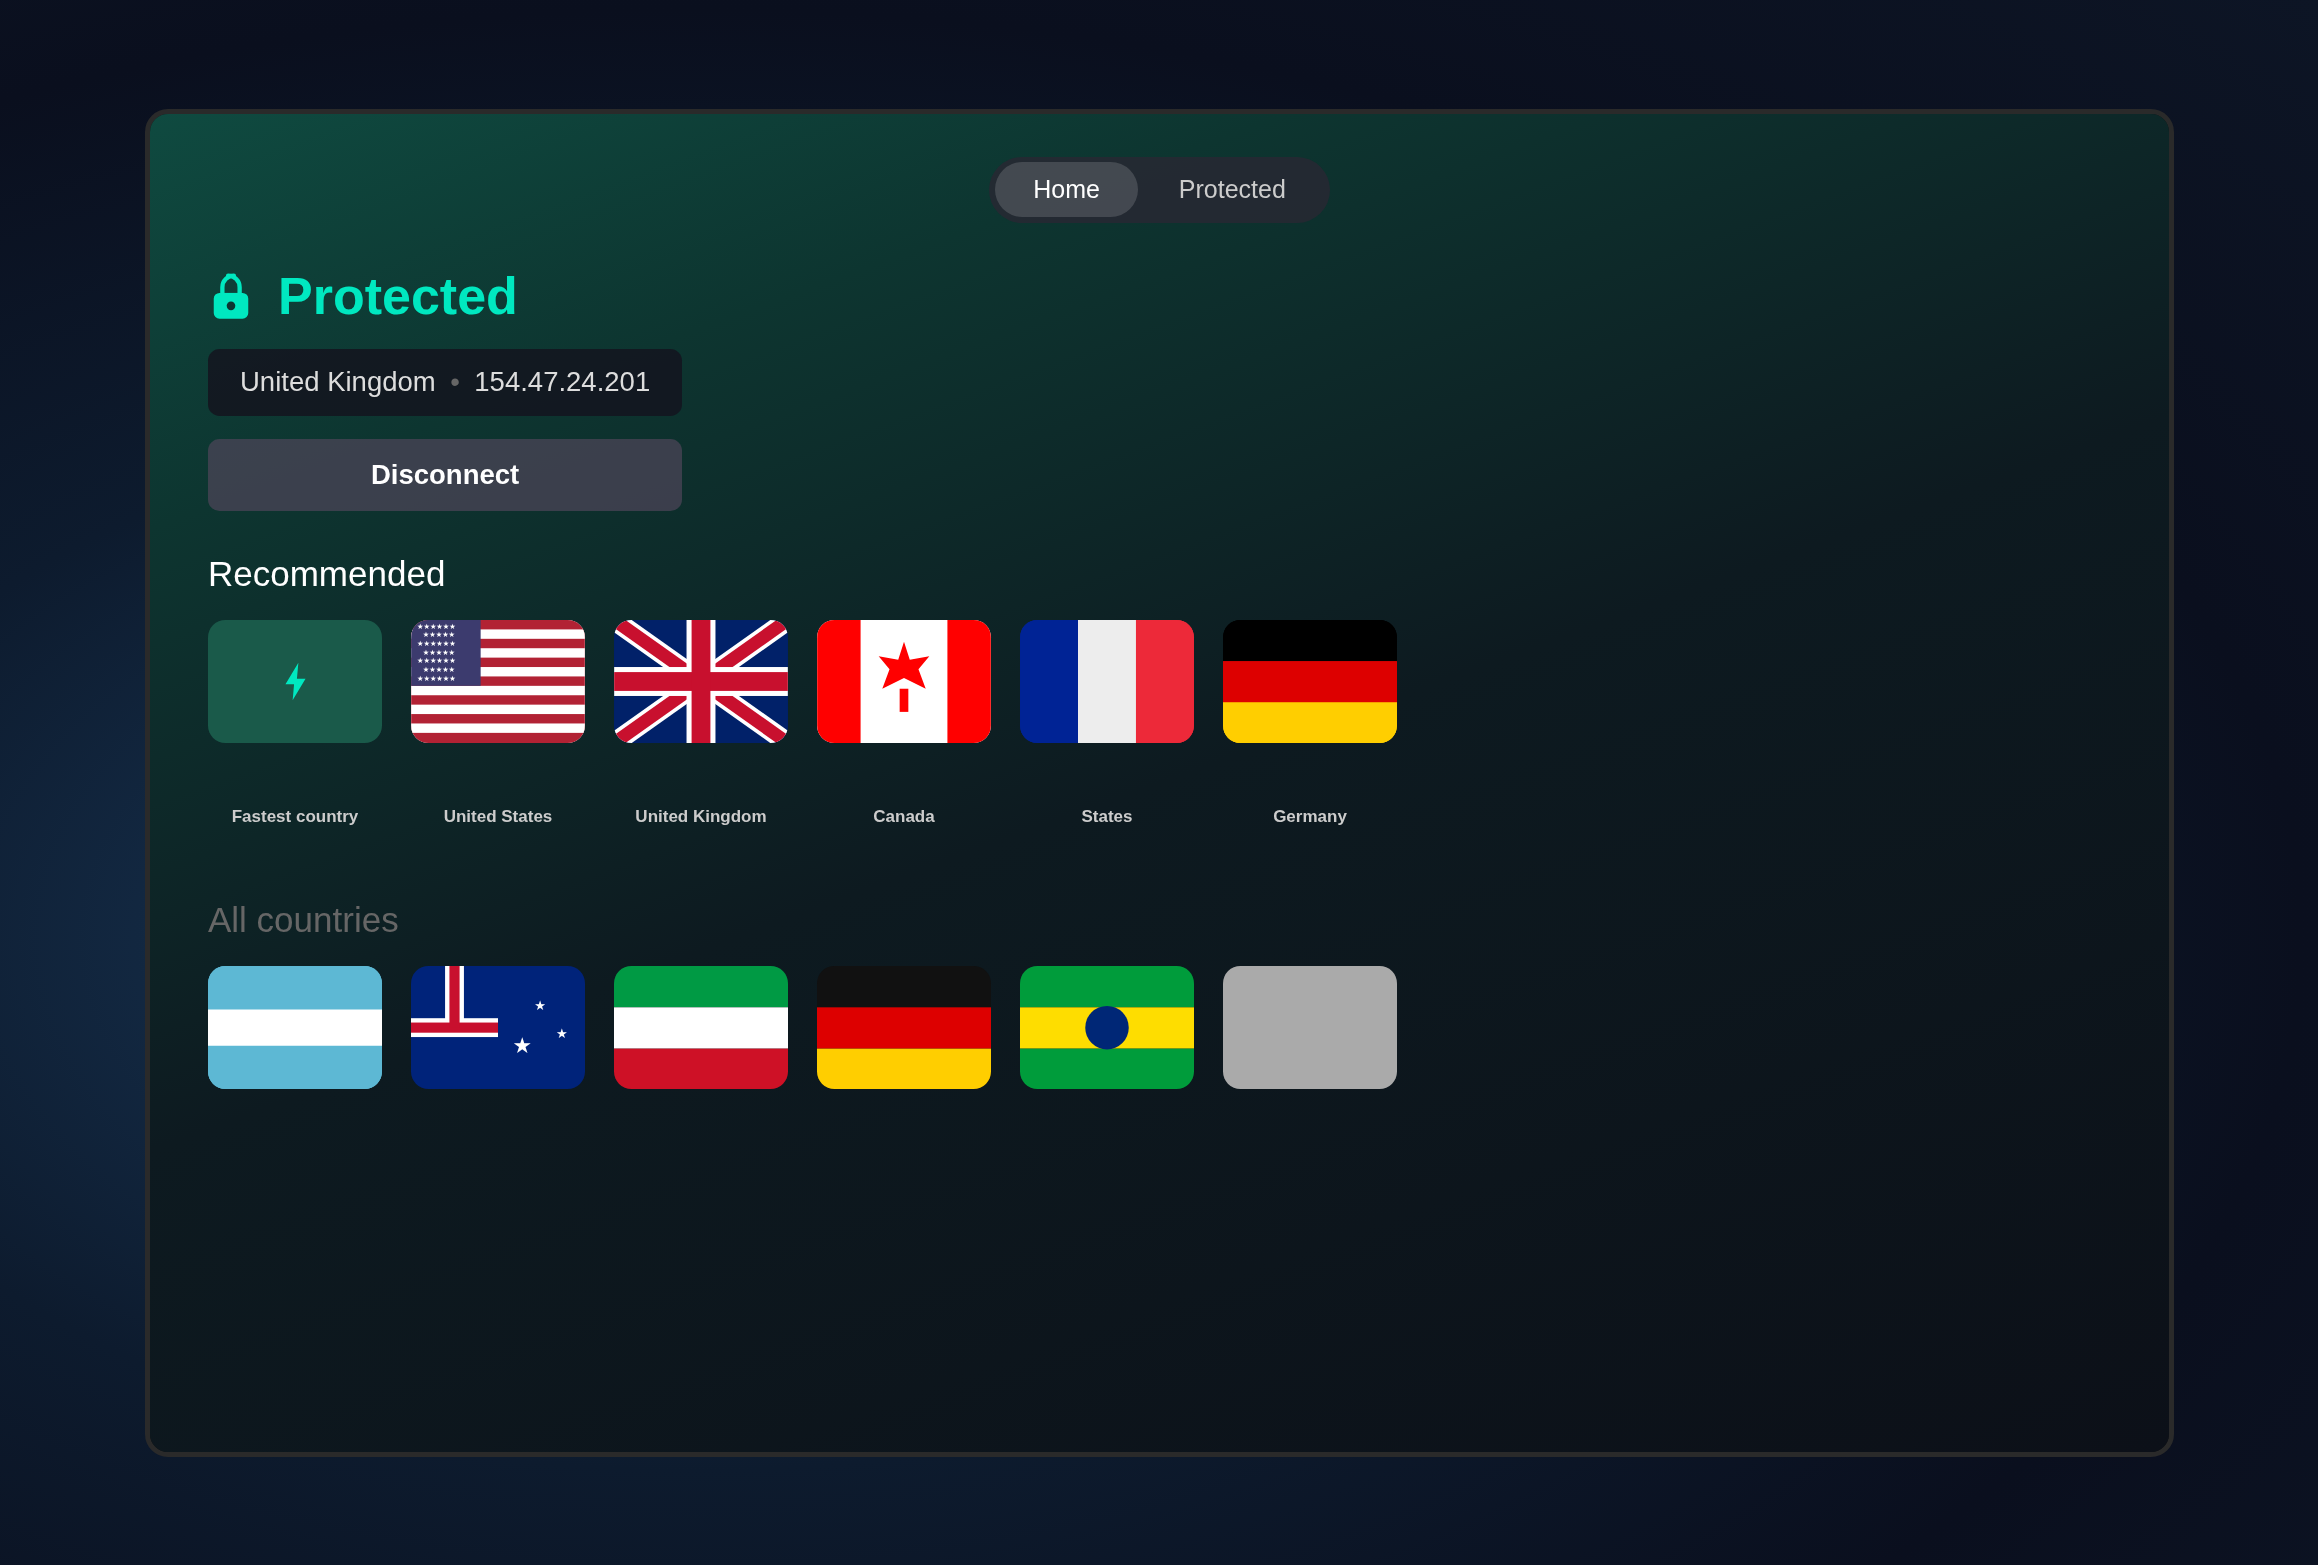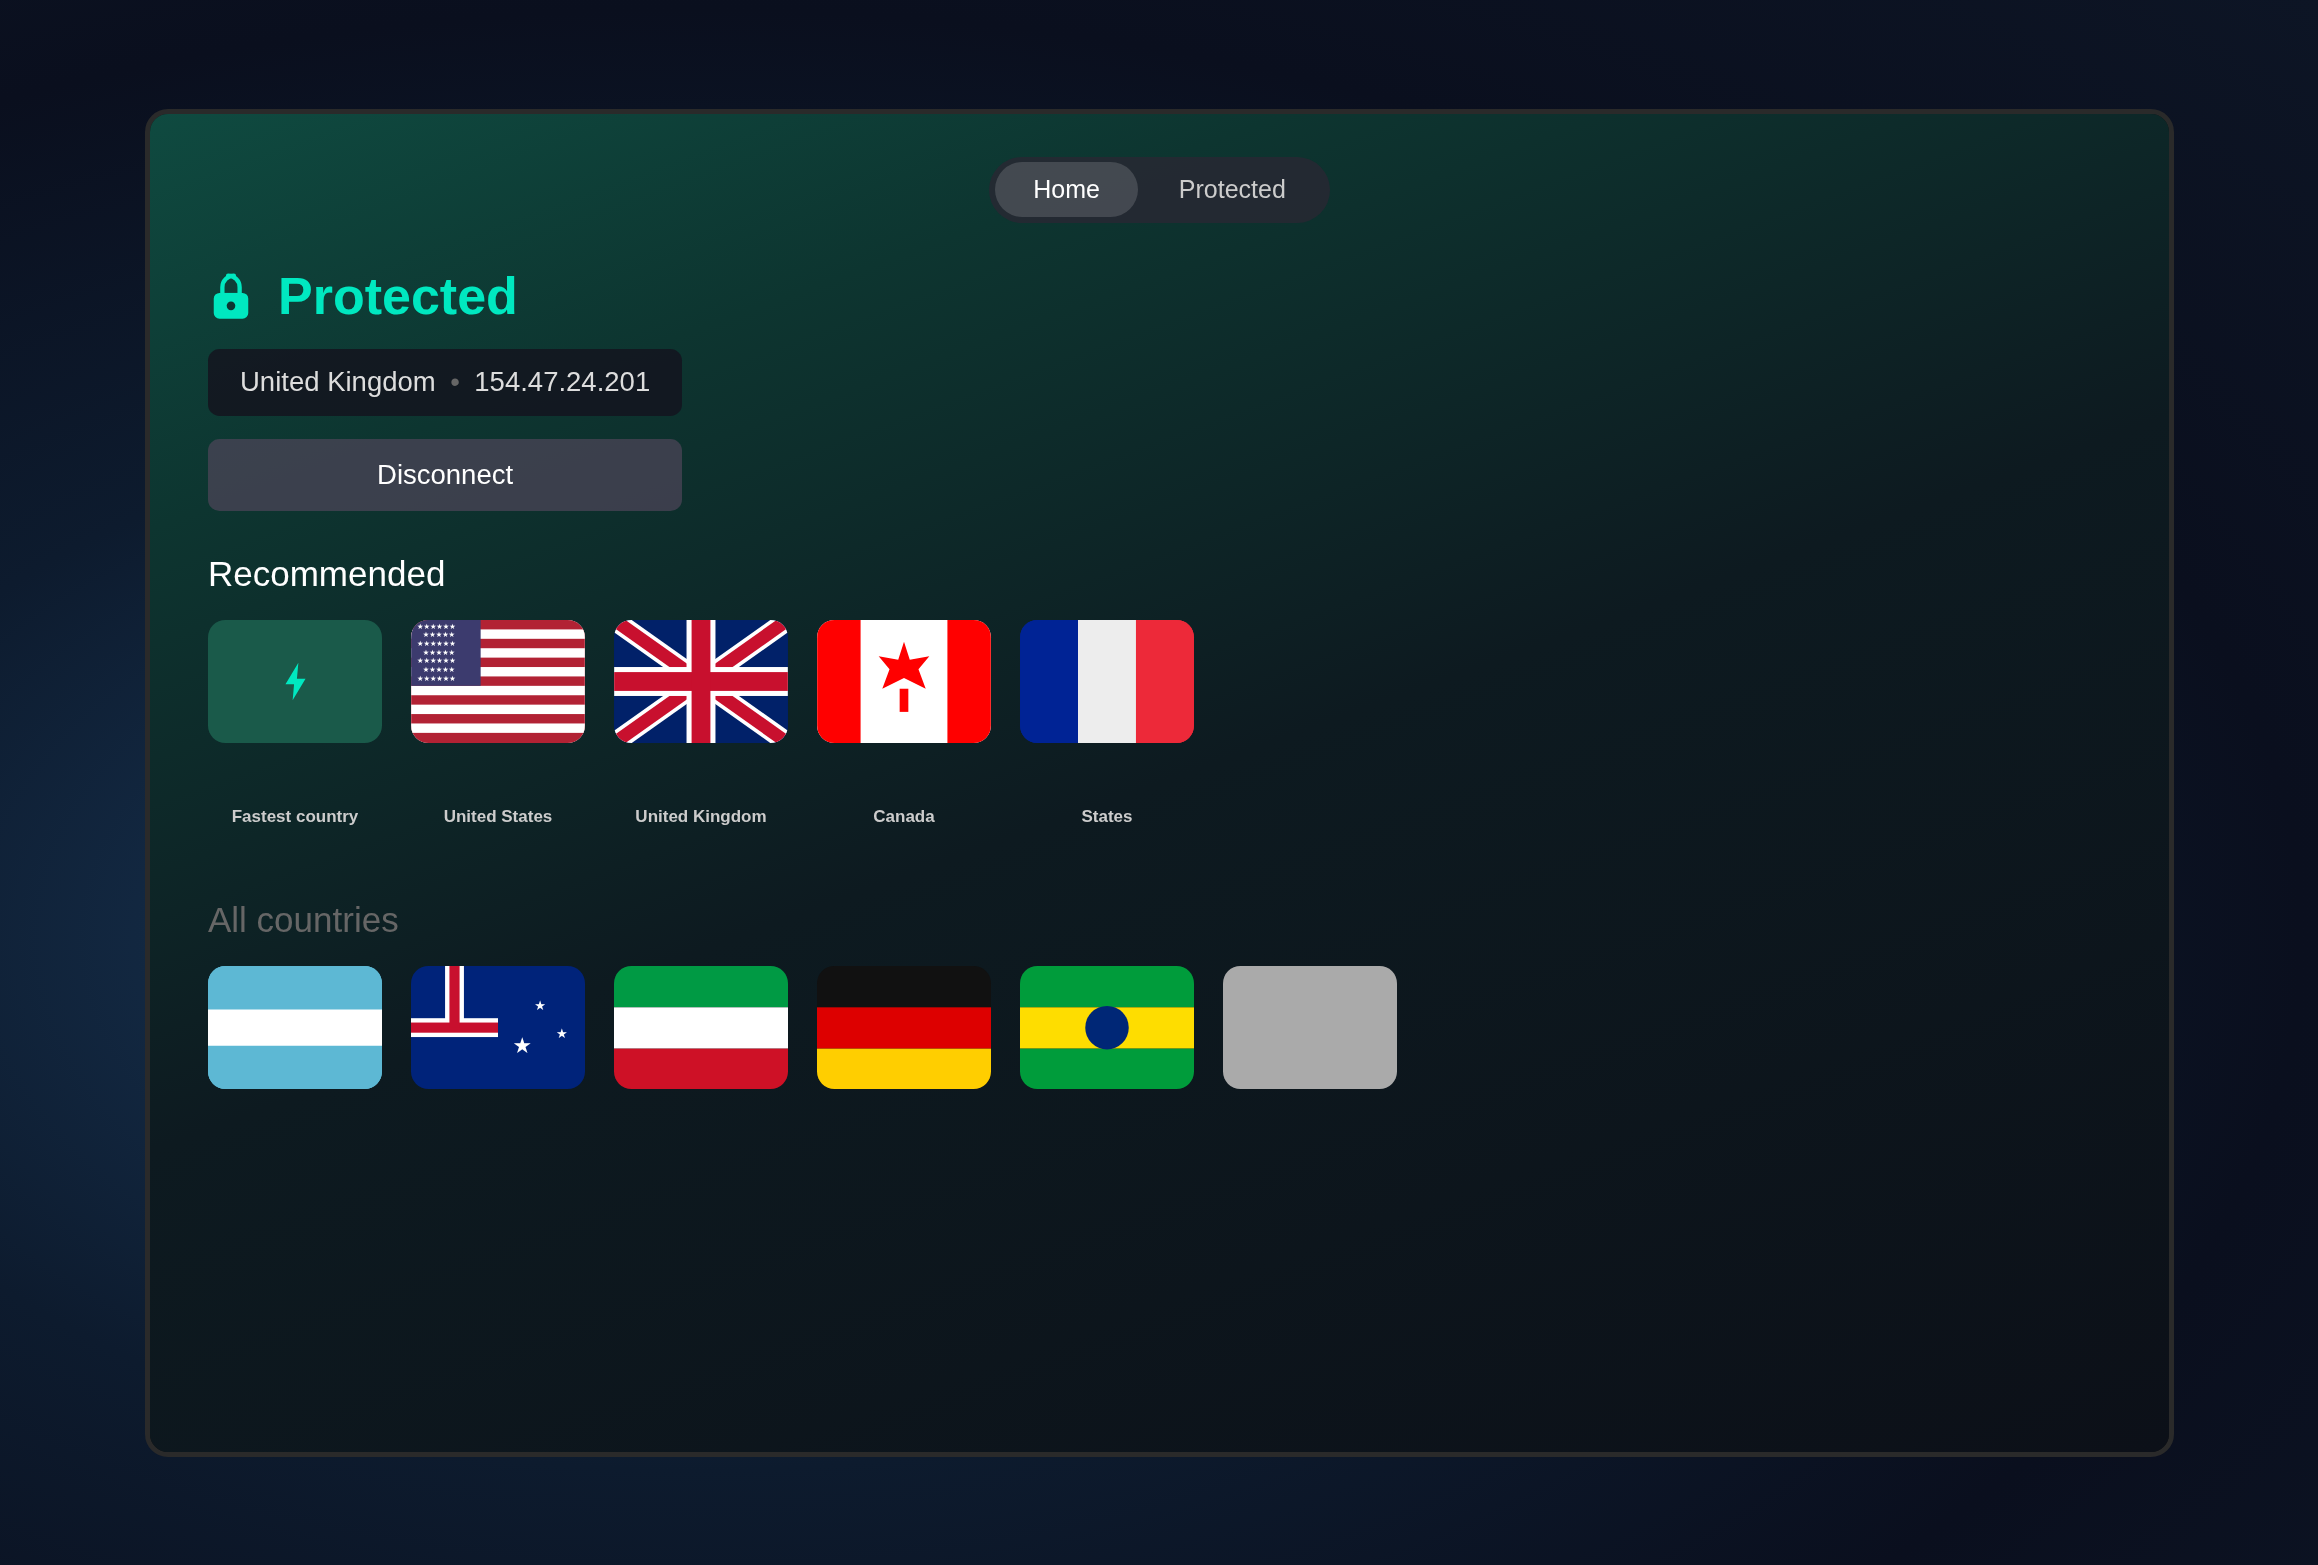--- a/index.html
+++ b/index.html
@@ -108,21 +108,21 @@
       font-size: 27.5px;
     }
 
     .disconnect-btn {
       background: rgba(80, 70, 90, 0.7);
       border: none;
       border-radius: 11.6px;
       padding: 20px 38px;
       color: #fff;
       font-size: 27.5px;
-      font-weight: 400;
+      font-weight: 700;
       cursor: pointer;
     }
 
     
     .section-title {
       font-size: 35px;
       font-weight: 400;
       color: #fff;
       margin-bottom: 26px;
     }
@@ -349,20 +349,30 @@
         <div class="country-flag flag-fr">
           <svg class="flag-svg" viewBox="0 0 240 170" xmlns="http://www.w3.org/2000/svg">
             <rect width="80" height="170" fill="#002395"></rect>
             <rect x="80" width="80" height="170" fill="#EDEDED"></rect>
             <rect x="160" width="80" height="170" fill="#ED2939"></rect>
           </svg>
         </div>
         <span class="country-label">States</span>
       </div>
 
+      <div class="country-card">
+        <div class="country-flag flag-de">
+          <svg class="flag-svg" viewBox="0 0 240 170" xmlns="http://www.w3.org/2000/svg">
+            <rect width="240" height="57" fill="#000"></rect>
+            <rect y="57" width="240" height="57" fill="#DD0000"></rect>
+            <rect y="114" width="240" height="56" fill="#FFCE00"></rect>
+          </svg>
+        </div>
+        <span class="country-label">Germany</span>
+      </div>
 
     </div>
 
     <div class="all-countries-section">
       <div class="section-title muted">All countries</div>
       <div class="partial-grid">
 
         <div class="partial-card p-flag-1">
           <svg viewBox="0 0 240 170" xmlns="http://www.w3.org/2000/svg">
             <rect width="240" height="170" fill="#5db8d4"></rect>

